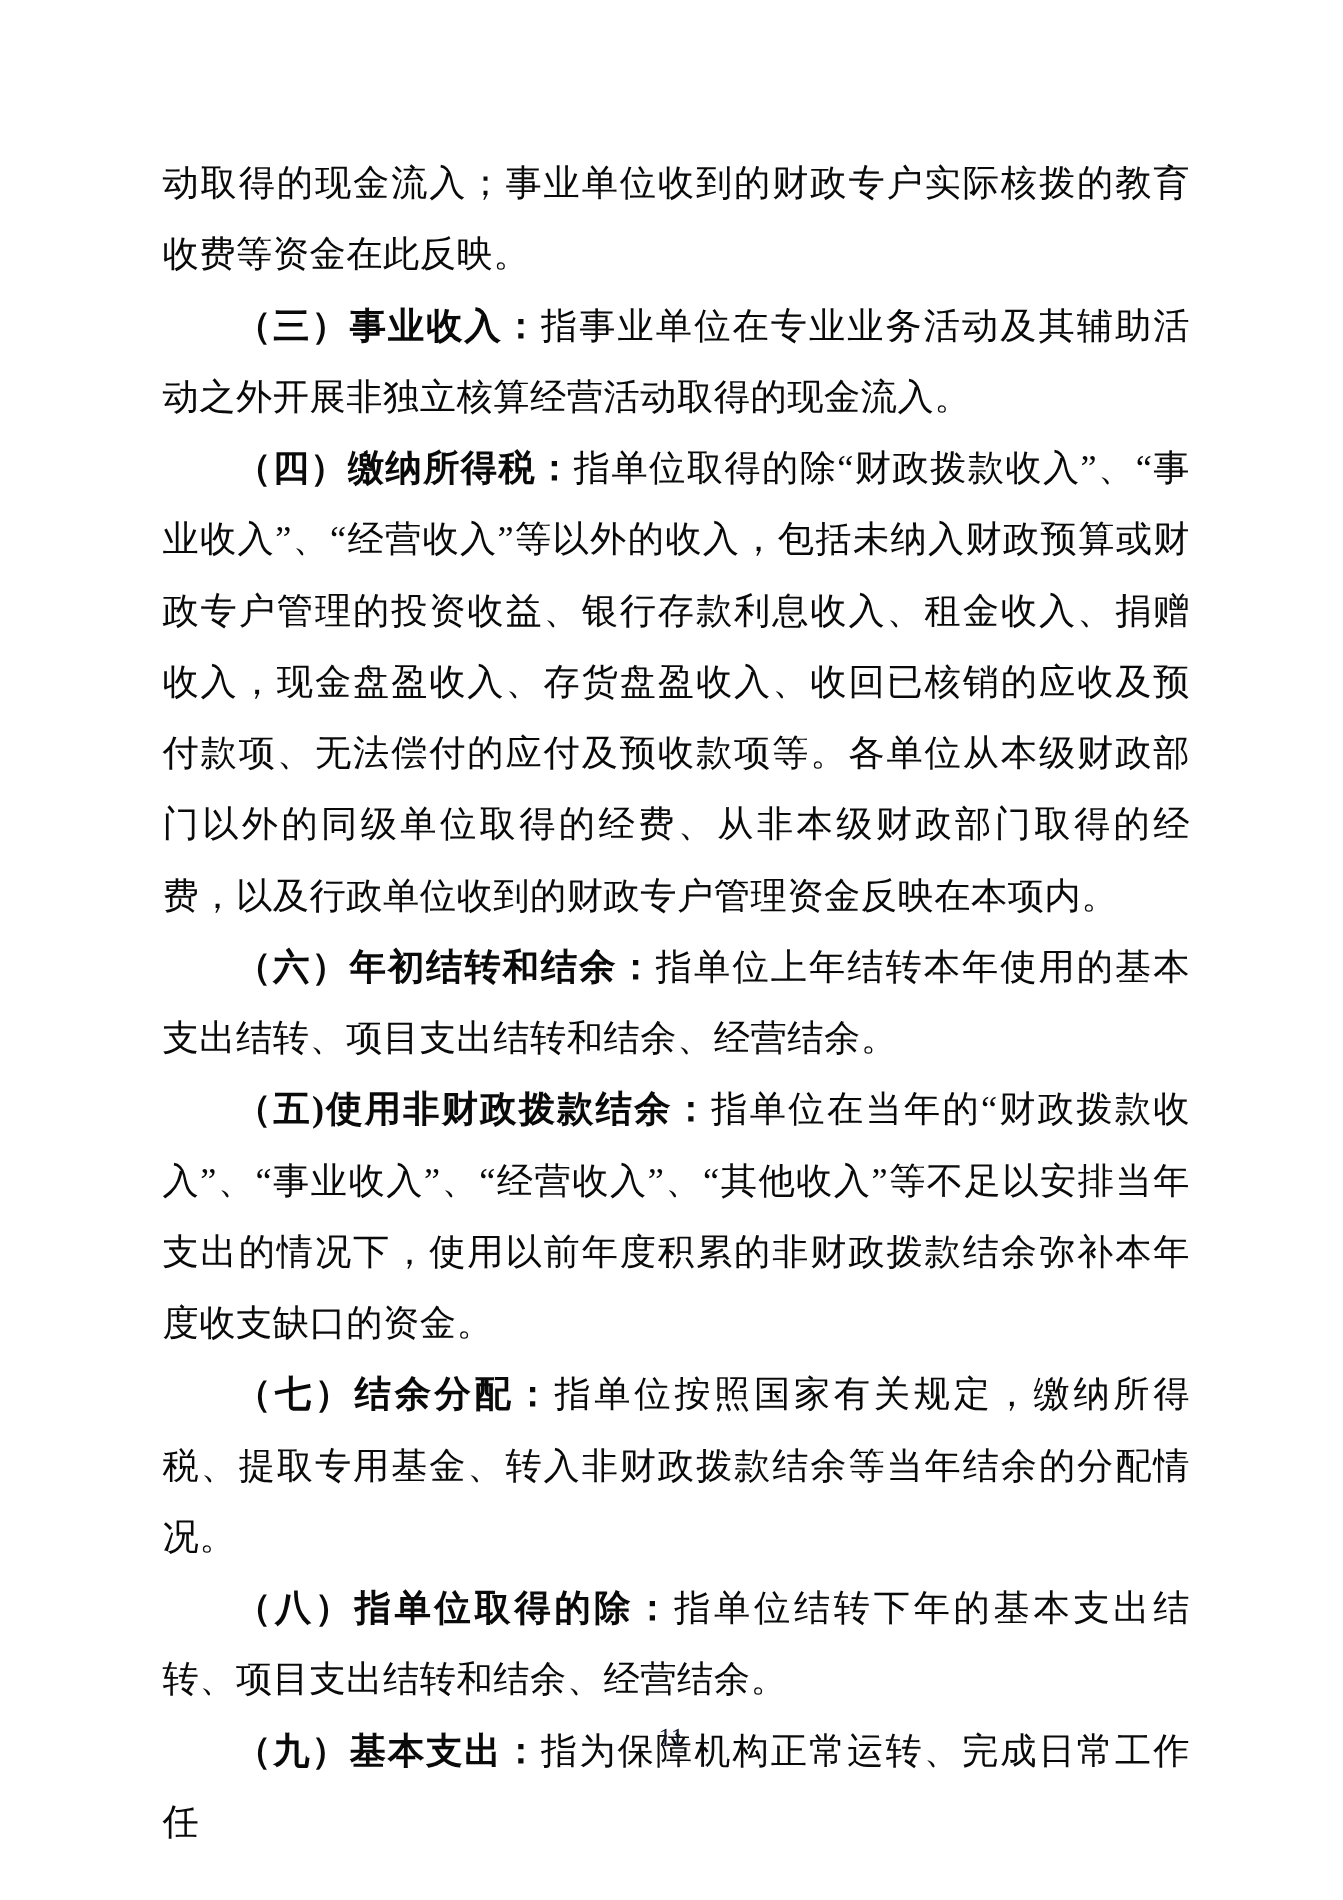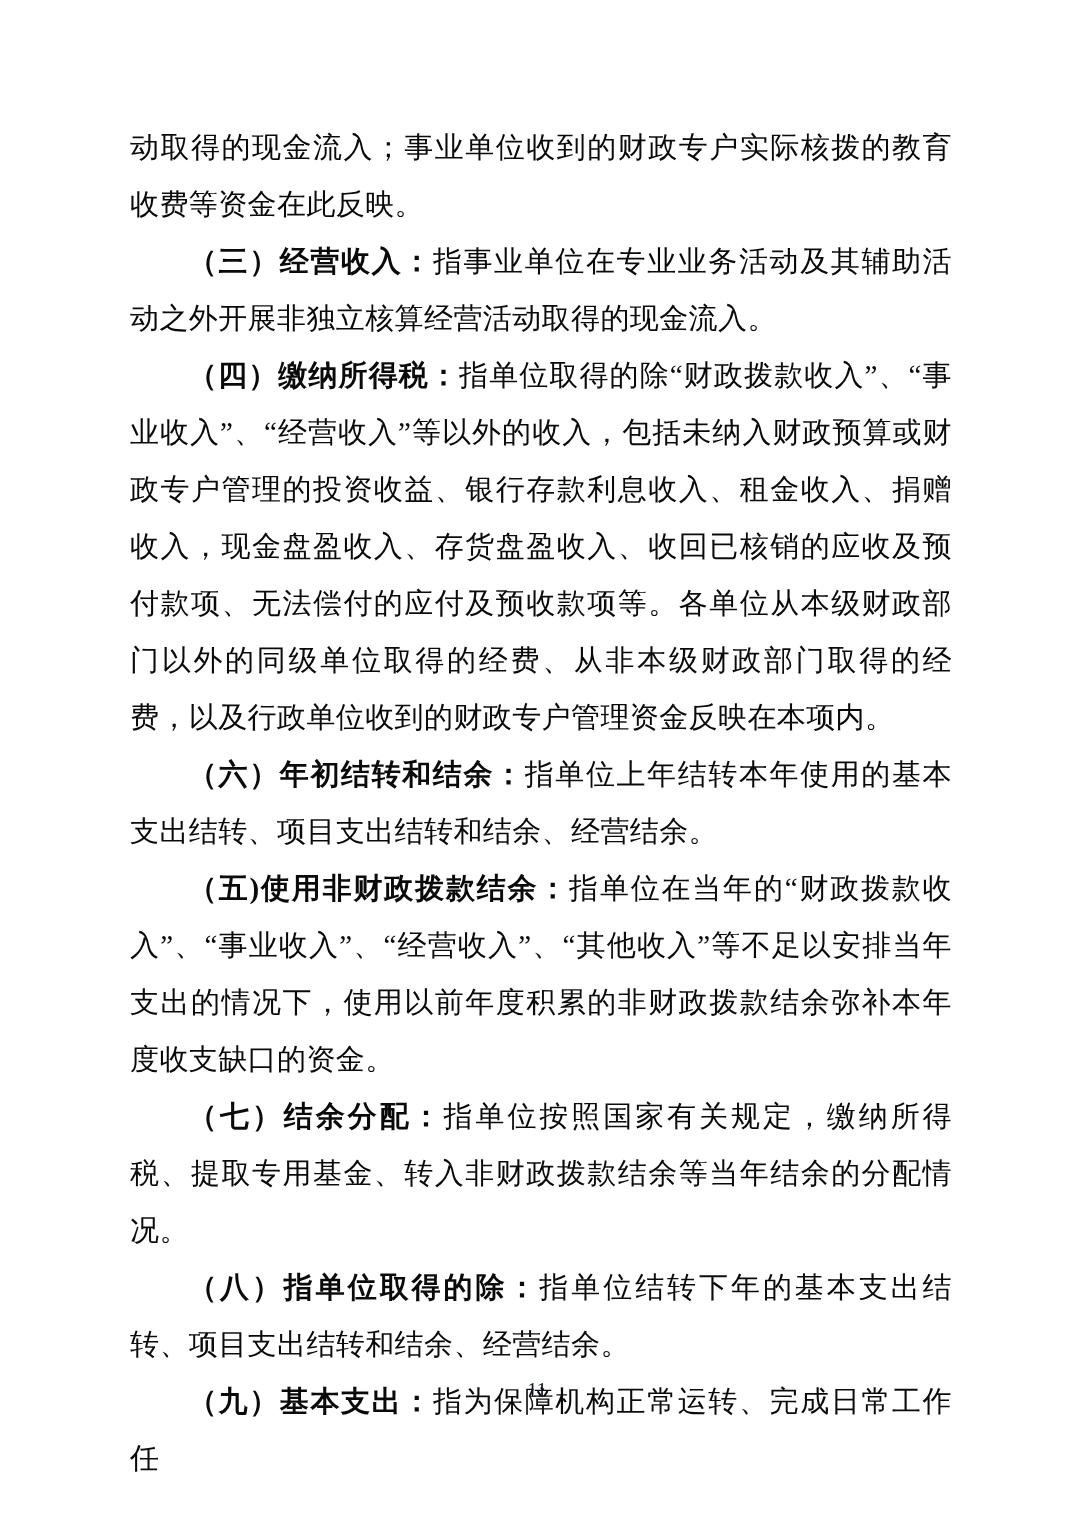--- a/index.html
+++ b/index.html
@@ -50,21 +50,21 @@
   }
 </style>
 </head>
 <body>
 
 <div class="page">
   <div class="content">
 
     <p class="para"><span class="ptext">动取得的现金流入；事业单位收到的财政专户实际核拨的教育收费等资金在此反映。</span></p>
 
-    <p class="para indent"><span class="head">（三）经营收入：</span><span class="ptext">指事业单位在专业业务活动及其辅助活动之外开展非独立核算经营活动取得的现金流入。</span></p>
+    <p class="para indent"><span class="head">（三）事业收入：</span><span class="ptext">指事业单位在专业业务活动及其辅助活动之外开展非独立核算经营活动取得的现金流入。</span></p>
 
     <p class="para indent"><span class="head">（四）缴纳所得税：</span><span class="ptext">指单位取得的除“财政拨款收入”、“事业收入”、“经营收入”等以外的收入，包括未纳入财政预算或财政专户管理的投资收益、银行存款利息收入、租金收入、捐赠收入，现金盘盈收入、存货盘盈收入、收回已核销的应收及预付款项、无法偿付的应付及预收款项等。各单位从本级财政部门以外的同级单位取得的经费、从非本级财政部门取得的经费，以及行政单位收到的财政专户管理资金反映在本项内。</span></p>
 
     <p class="para indent"><span class="head">（六）年初结转和结余：</span><span class="ptext">指单位上年结转本年使用的基本支出结转、项目支出结转和结余、经营结余。</span></p>
 
     <p class="para indent"><span class="head">（五)使用非财政拨款结余：</span><span class="ptext">指单位在当年的“财政拨款收入”、“事业收入”、“经营收入”、“其他收入”等不足以安排当年支出的情况下，使用以前年度积累的非财政拨款结余弥补本年度收支缺口的资金。</span></p>
 
     <p class="para indent"><span class="head">（七）结余分配：</span><span class="ptext">指单位按照国家有关规定，缴纳所得税、提取专用基金、转入非财政拨款结余等当年结余的分配情况。</span></p>
 
     <p class="para indent"><span class="head">（八）指单位取得的除：</span><span class="ptext">指单位结转下年的基本支出结转、项目支出结转和结余、经营结余。</span></p>

